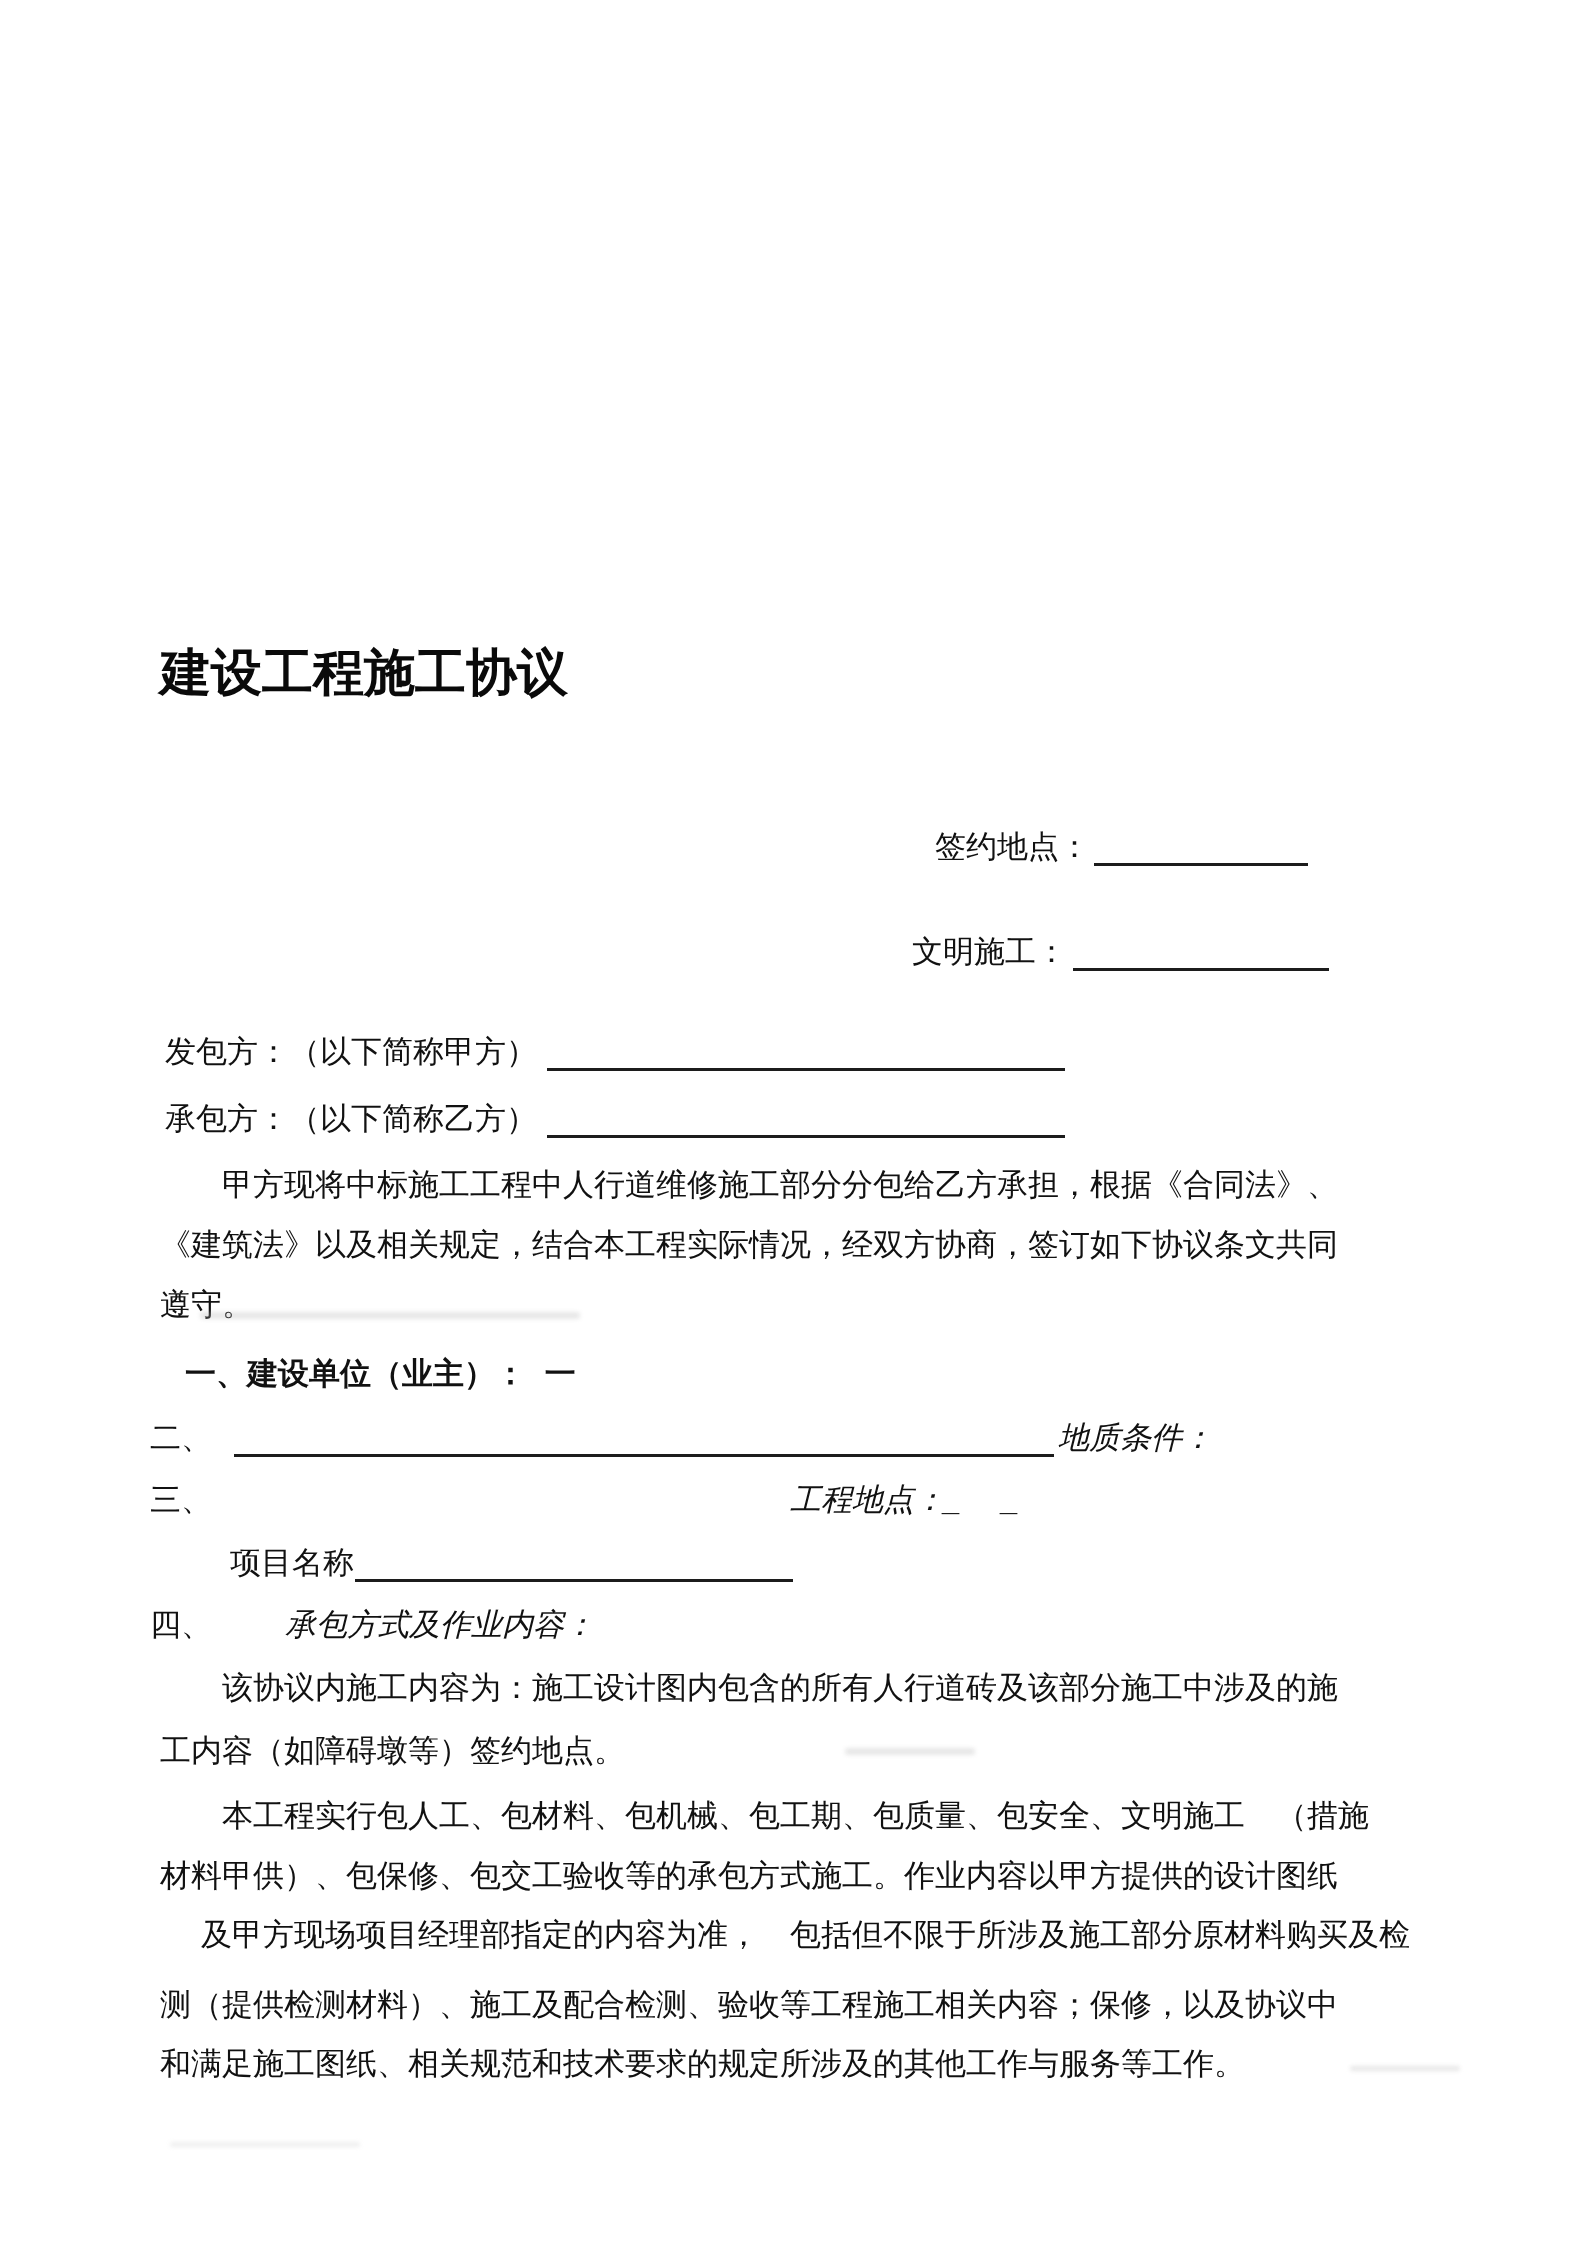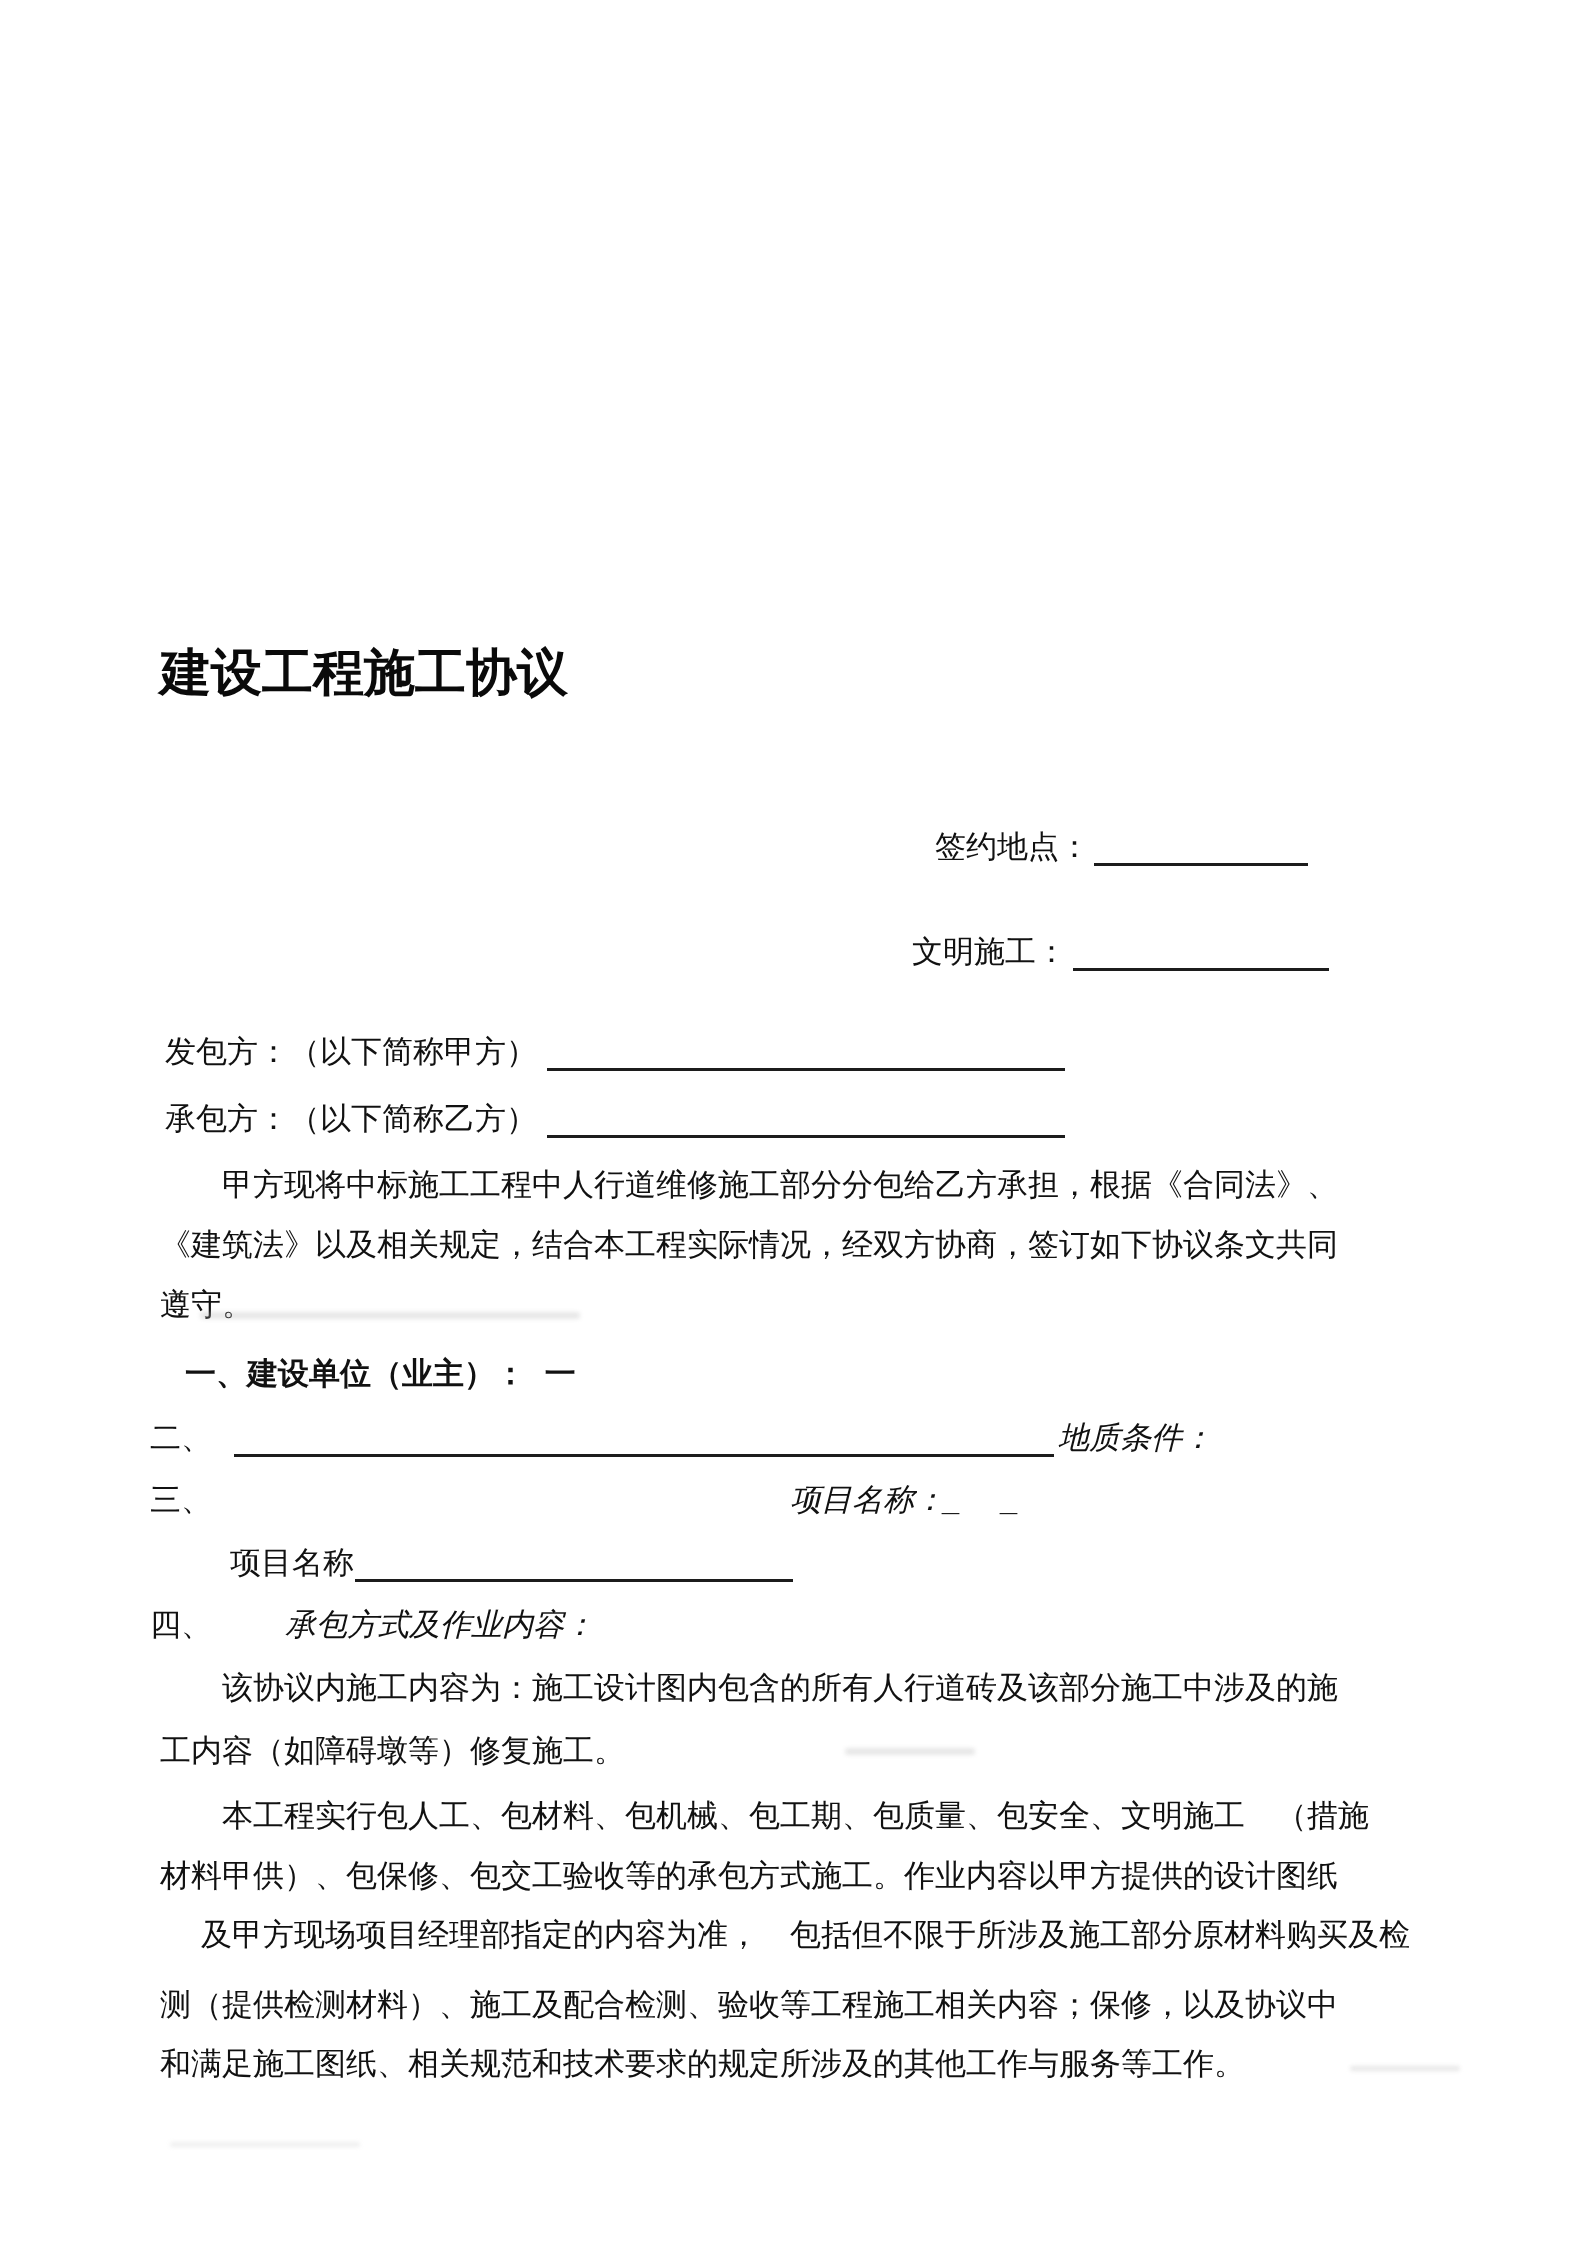--- a/index.html
+++ b/index.html
@@ -97,37 +97,37 @@
   </div>
 
   <div class="line" style="left:150px; top:1416px; width:1300px;">
     <span>二、</span>
     <span class="blank" style="left:84px; width:820px;"></span>
     <span class="abs" style="left:908px;">地质条件：</span>
   </div>
 
   <div class="line" style="left:150px; top:1478px; width:1300px;">
     <span>三、</span>
-    <span class="abs" style="left:640px;">项目名称：</span>
+    <span class="abs" style="left:640px;">工程地点：</span>
     <span class="abs underscore" style="left:794px;">_</span>
     <span class="abs underscore" style="left:852px;">_</span>
   </div>
 
   <div class="line" style="left:230px; top:1541px;">
     <span>项目名称</span>
     <span class="blank" style="left:125px; width:438px;"></span>
   </div>
 
   <div class="line" style="left:150px; top:1603px;">
     <span>四、</span>
     <span class="abs" style="left:135px;">承包方式及作业内容：</span>
   </div>
 
   <div class="para-line indent" style="top:1666px;">该协议内施工内容为：施工设计图内包含的所有人行道砖及该部分施工中涉及的施</div>
-  <div class="para-line" style="top:1729px;">工内容（如障碍墩等）修复施工。</div>
+  <div class="para-line" style="top:1729px;">工内容（如障碍墩等）签约地点。</div>
 
   <div class="para-line indent" style="top:1794px;">本工程实行包人工、包材料、包机械、包工期、包质量、包安全、文明施工　（措施</div>
   <div class="para-line" style="top:1854px;">材料甲供）、包保修、包交工验收等的承包方式施工。作业内容以甲方提供的设计图纸</div>
   <div class="para-line" style="top:1913px;text-align:right;">及甲方现场项目经理部指定的内容为准，　包括但不限于所涉及施工部分原材料购买及检</div>
   <div class="para-line" style="top:1983px;">测（提供检测材料）、施工及配合检测、验收等工程施工相关内容；保修，以及协议中</div>
   <div class="para-line" style="top:2042px;">和满足施工图纸、相关规范和技术要求的规定所涉及的其他工作与服务等工作。</div>
 
   <div class="artifact" style="left:200px; top:1312px; width:380px; height:7px;"></div>
   <div class="artifact" style="left:845px; top:1748px; width:130px; height:7px;"></div>
   <div class="artifact" style="left:1350px; top:2066px; width:110px; height:5px;"></div>

